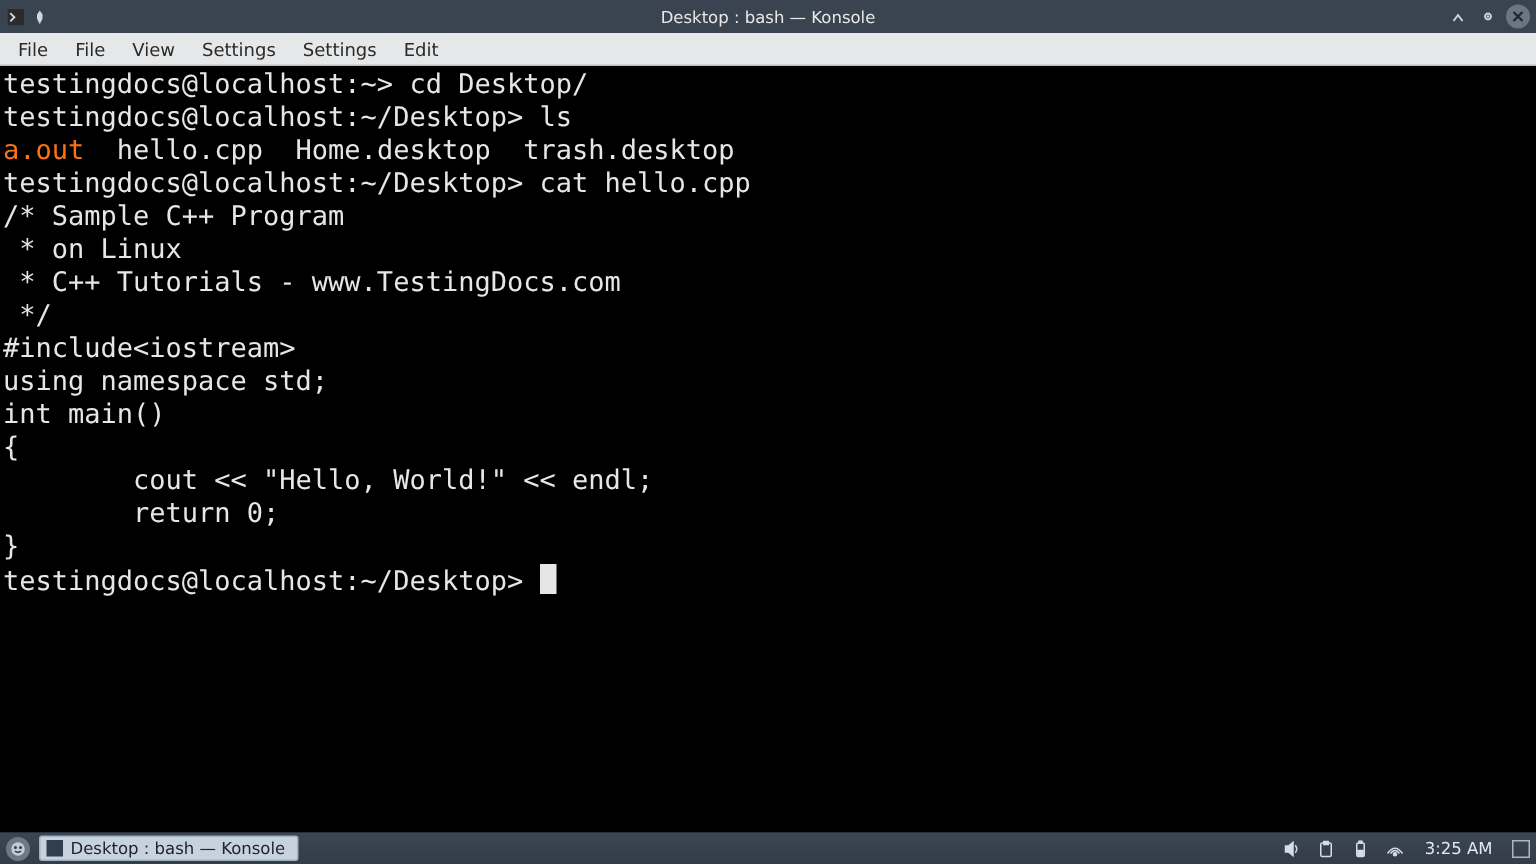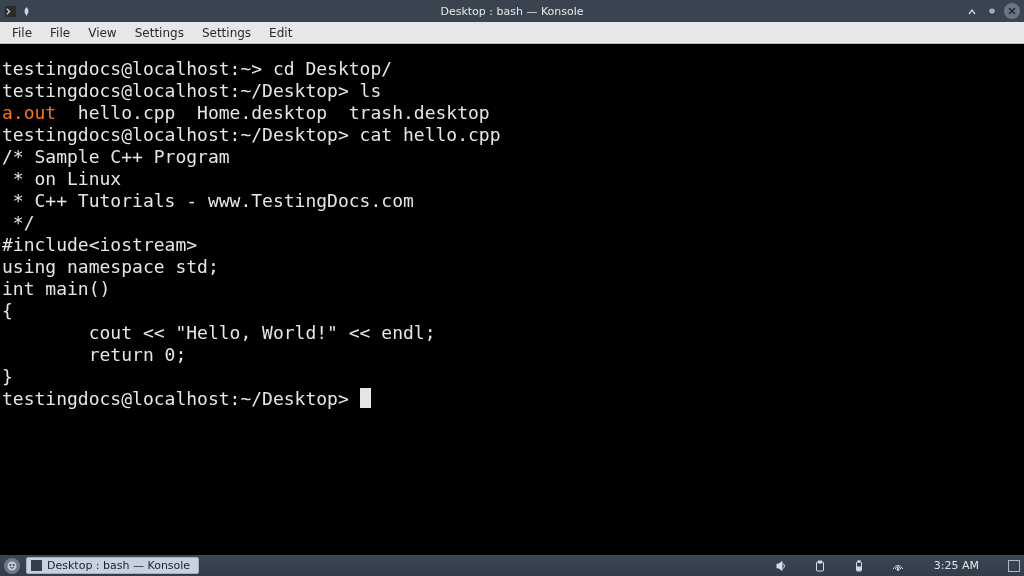--- a/index.html
+++ b/index.html
@@ -35,21 +35,21 @@
   }
   .menu-item { padding: 1px 8px; cursor:pointer; }
   
   .terminal {
     height: 511px;
     background:#000000;
     color:#e6e6e6;
     font-family: "DejaVu Sans Mono","Liberation Mono", monospace;
     font-size: 18px;
     line-height: 22px;
-    padding: 14px 2px;
+    padding: 2px 2px;
     white-space: pre;
     overflow:hidden;
   }
   .green { color:#f97316; }
   .cursor { display:inline-block; width:11px; height:20px; background:#e6e6e6; vertical-align:-3px; }
   
   .taskbar {
     height: 21px;
     background: linear-gradient(#3b4654,#333c48);
     display:flex;
@@ -67,21 +67,21 @@
     height:17px;
     display:flex;
     align-items:center;
     gap:5px;
     padding:0 8px 0 4px;
     border-radius:2px;
     cursor:pointer;
     border:1px solid #9db0c4;
   }
   .task-entry .sq { width:11px; height:11px; background:#303e4e; display:inline-block; }
-  .tray { margin-left:auto; display:flex; gap:25px; align-items:center; }
+  .tray { margin-left:auto; display:flex; gap:9px; align-items:center; }
   .tray .ic { display:flex; align-items:center; justify-content:center; width:14px; height:14px; color:#d6dde5; cursor:pointer; }
   .tray .ic svg { width:12px; height:12px; fill:#d6dde5; stroke:#d6dde5; }
   .clock { font-size:11px; color:#e2e7ed; padding:0 4px; }
   .box { width:12px; height:12px; border:1px solid #aeb7c1; }
 </style>
 </head>
 <body>
 
 <div class="titlebar">
   <div class="titlebar-left">

